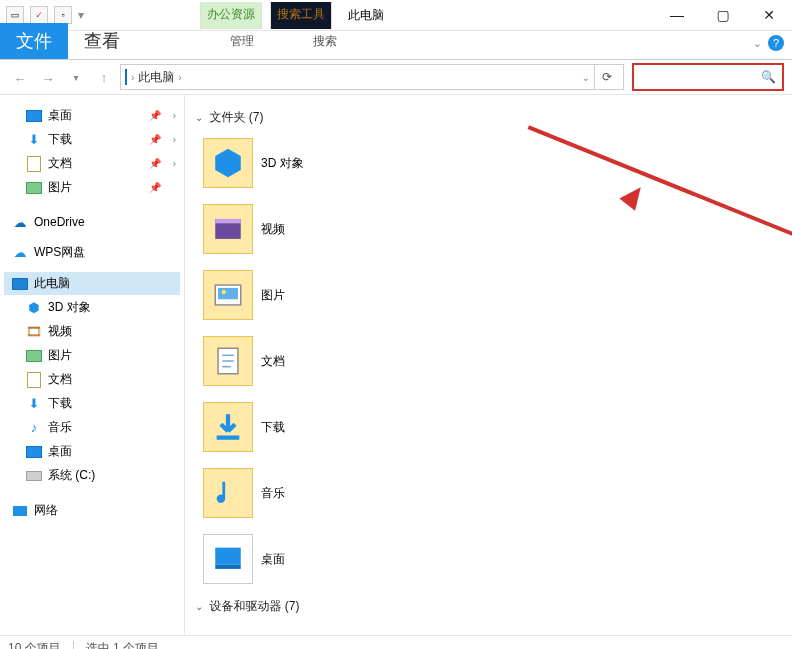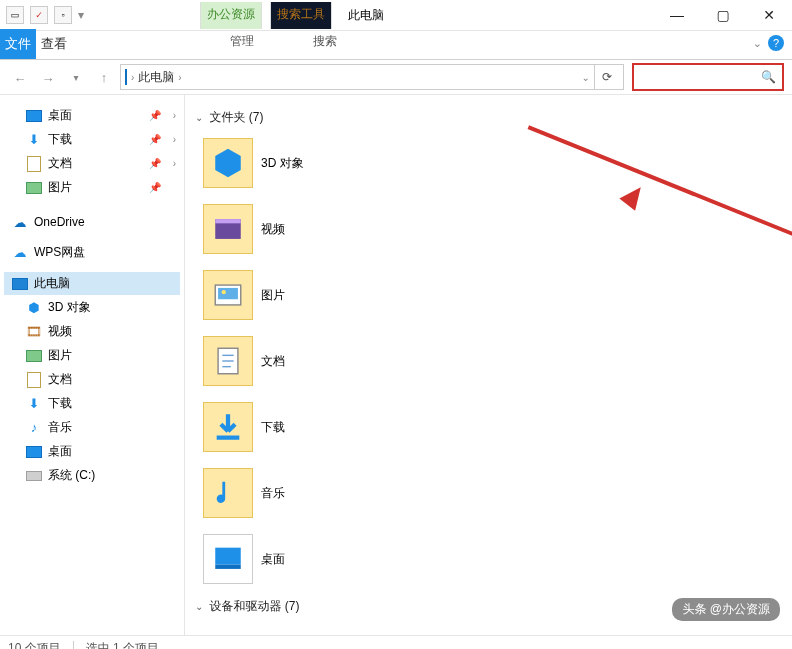--- a/index.html
+++ b/index.html
@@ -9,21 +9,21 @@
   .qat .ico{width:16px;height:16px;display:flex;align-items:center;justify-content:center;border:1px solid #ccc;background:#f7f7f7;font-size:9px}
   .spacer{flex:1}
   .titlecenter{display:flex;align-items:center;gap:8px;position:absolute;left:200px;top:0;height:30px}
   .tooltab{padding:4px 6px 6px;font-size:12px;text-align:center;border-left:1px solid #ddd;border-right:1px solid #ddd}
   .tooltab.green{background:#d6efce;color:#3e8a2a}
   .tooltab.orange{background:#0f172a;color:#b27317}
   .titlemain{font-size:12px;margin-left:8px}
   .winbtns{display:flex;margin-left:auto}
   .winbtn{width:46px;height:30px;display:flex;align-items:center;justify-content:center;font-size:14px;color:#222}
   .ribbon{height:28px;display:flex;align-items:flex-end;background:#fff;border-bottom:1px solid #d0d0d0;position:relative}
-  .rtab{padding:6px 5px;font-size:13px;color:#333}
+  .rtab{padding:6px 16px;font-size:18px;color:#333}
   .rtab.file{background:#1e90e8;color:#fff}
   .subgreen{position:absolute;left:206px;top:2px;width:72px;text-align:center;font-size:12px;color:#555}
   .suborange{position:absolute;left:296px;top:2px;width:58px;text-align:center;font-size:12px;color:#555}
   .ribhelp{position:absolute;right:8px;top:4px;display:flex;gap:6px;align-items:center;color:#888}
   .helpq{width:16px;height:16px;border-radius:50%;background:#1e90e8;color:#fff;display:flex;align-items:center;justify-content:center;font-size:11px}
   .addr{height:34px;display:flex;align-items:center;gap:4px;padding:0 8px;border-bottom:1px solid #e5e5e5;position:relative}
   .navarrow{width:24px;height:24px;display:flex;align-items:center;justify-content:center;color:#888;font-size:13px}
   .addrbox{flex:1;height:24px;border:1px solid #ccc;display:flex;align-items:center;gap:4px;padding:0 4px}
   .crumb{color:#333}
   .chev{color:#888;font-size:10px}
@@ -206,20 +206,26 @@
           </span>
           <span>桌面</span>
         </div>
       <div class="trow indent1">
           <span class="ico">
             <span class="i-drv"></span>
           </span>
           <span>系统 (C:)</span>
         </div>
       <div style="height:10px"></div>
+      <div class="trow indent0">
+          <span class="ico">
+            <span class="i-net"></span>
+          </span>
+          <span>网络</span>
+        </div>
     </div>
 
     <div class="content">
       <div class="grouphdr">
           <span class="caret">⌄</span>
           <span>文件夹 (7)</span>
         </div>
       <div class="items">
         <div class="item">
             <div class="iconlg">
@@ -309,14 +315,13 @@
       <div class="arrowhead"></div>
     </div>
   </div>
 
   <div class="status">
     <span>10 个项目</span>
     <span class="sep"></span>
     <span>选中 1 个项目</span>
   </div>
 
-  <div class="watermark">头条 @办公资源</div>
 </div>
 
 </body></html>

